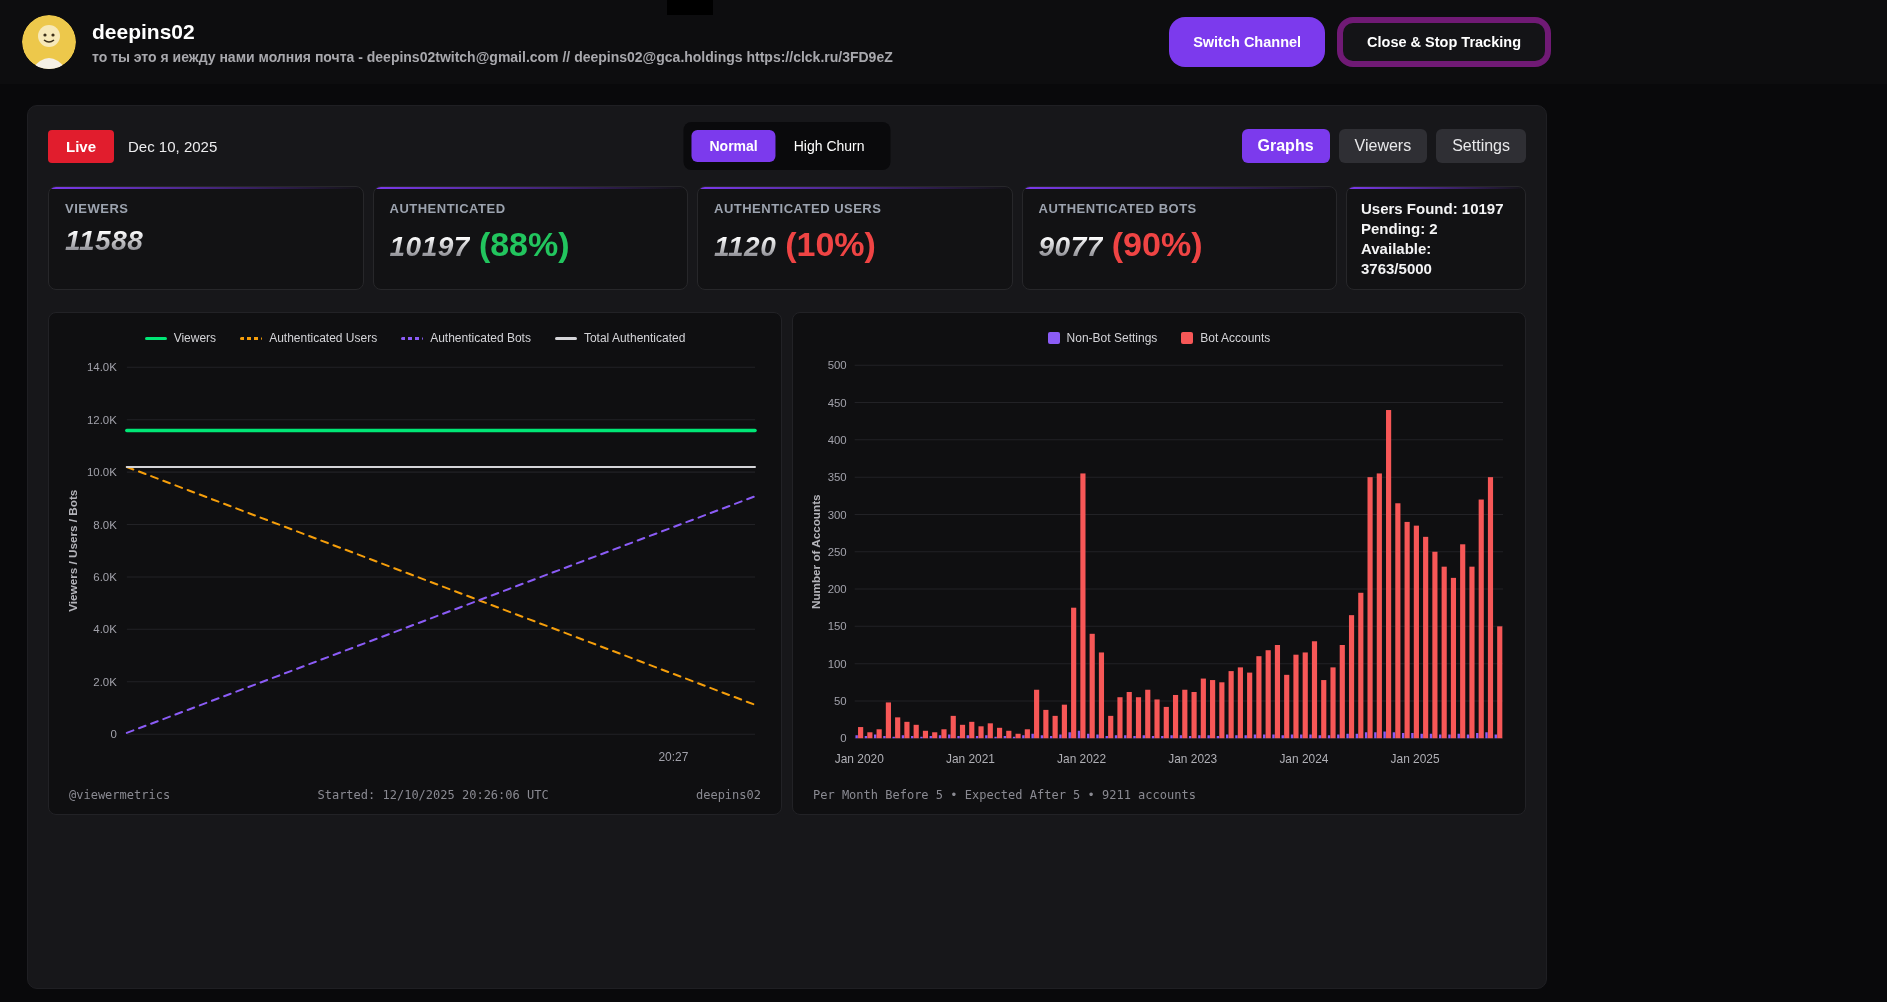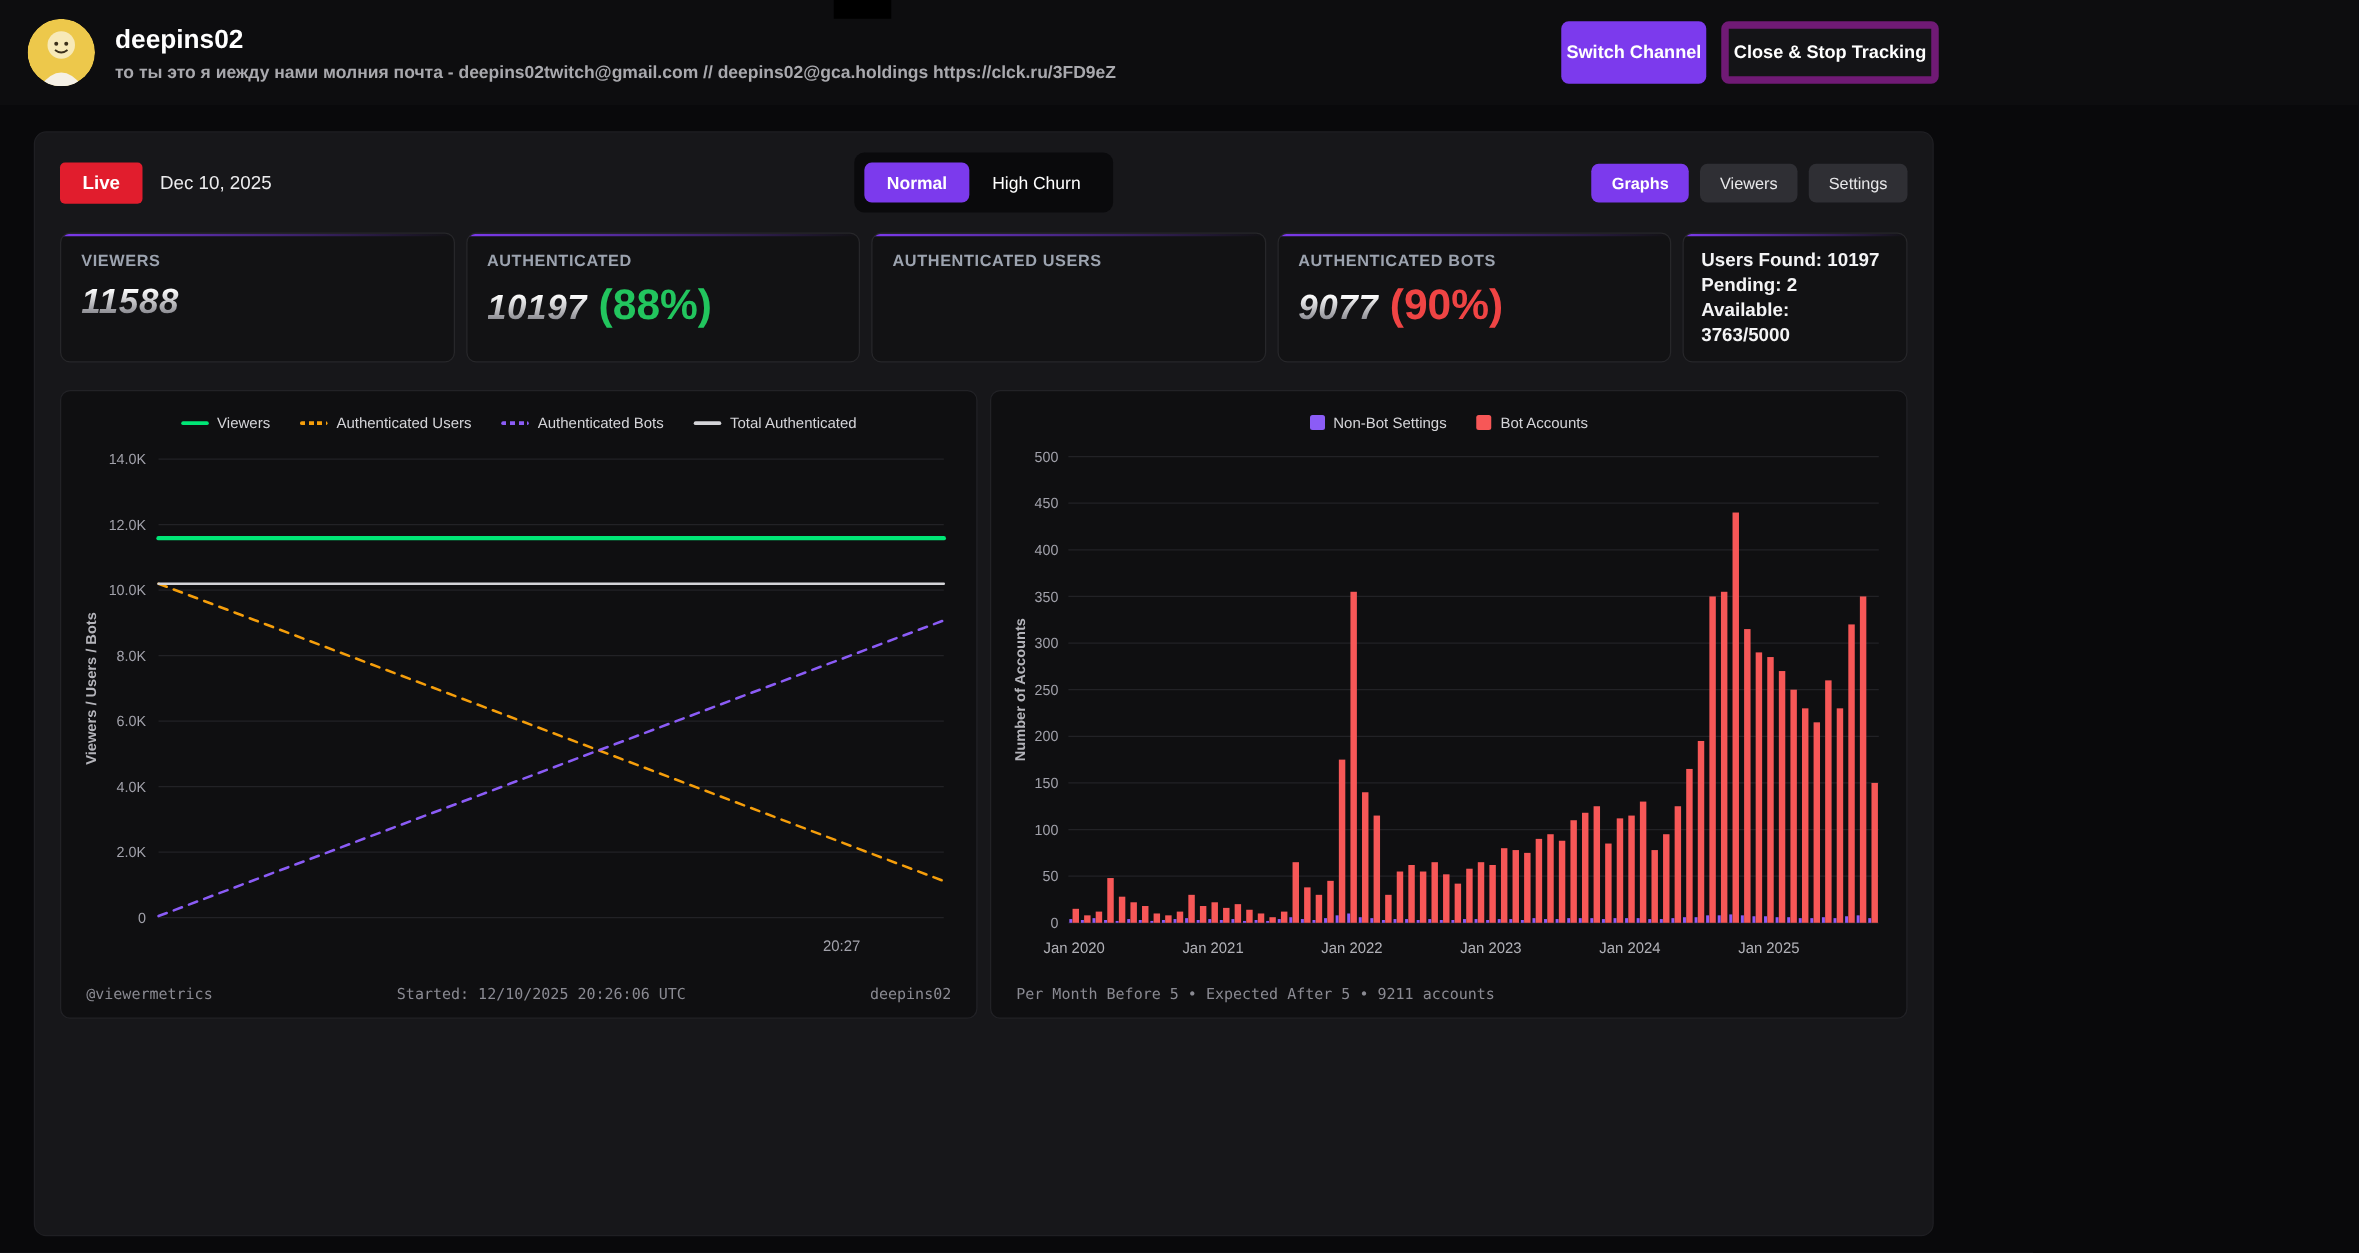--- a/index.html
+++ b/index.html
@@ -15,40 +15,40 @@
   .top-notch { position:absolute; left:667px; top:0; width:46px; height:15px; background:#000; z-index:20; }
   header {
     height:84px; background:#0d0d0f; display:flex; align-items:center;
     padding-left:22px;
   }
   .avatar { width:54px; height:54px; border-radius:50%; overflow:hidden; flex:0 0 auto; }
   .header-text { margin-left:16px; }
   .channel-name { font-size:21px; font-weight:700; color:#fff; }
   .channel-sub { font-size:14px; font-weight:600; color:#a8a8ad; margin-top:5px; }
   .header-actions { margin-left:auto; margin-right:336px; display:flex; gap:12px; }
-  .btn { border:none; border-radius:6px; font-family:inherit; font-size:14.5px; font-weight:700; color:#fff; padding:11px 4px; cursor:pointer; }
+  .btn { border:none; border-radius:16px; font-family:inherit; font-size:14.5px; font-weight:700; color:#fff; padding:11px 24px; cursor:pointer; }
   .btn-purple { background:#7c3aed; }
   .btn-darkline { background:#141417; border:6px solid #701a75; }
 
   
   main {
     margin:21px 340px 0 27px; height:884px;
     background:#17171a; border:1px solid #1f1f23; border-radius:10px;
     padding:20px;
   }
 
   
   .controls-row { position:relative; display:flex; align-items:center; height:36px; margin:2px 0 22px; }
   .live-badge { background:#e11d2d; color:#fff; font-weight:700; font-size:15px; padding:8px 18px; border-radius:4px; }
   .date-text { margin-left:14px; font-size:15px; color:#ececee; }
   .mode-toggle { position:absolute; left:50%; top:50%; transform:translate(-50%,-50%); background:#0a0a0c; border-radius:8px; padding:8px; display:flex; }
   .mode-btn { background:transparent; border:none; border-radius:6px; color:#fff; font-family:inherit; font-size:14px; padding:8px 18px; cursor:pointer; }
   .mode-btn.active { background:#7c3aed; font-weight:600; }
   .view-buttons { margin-left:auto; display:flex; gap:9px; }
-  .view-btn { background:#2f2f34; border:none; border-radius:6px; color:#e8e8ea; font-family:inherit; font-size:13px; padding:8px 16px; cursor:pointer; }
+  .view-btn { background:#2f2f34; border:none; border-radius:6px; color:#e8e8ea; font-family:inherit; font-size:16px; padding:8px 16px; cursor:pointer; }
   .view-btn.active { background:#7c3aed; color:#fff; font-weight:600; }
 
   
   .stats-row { display:flex; gap:9px; margin-bottom:22px; }
   .stat-card {
     position:relative; overflow:hidden; height:104px;
     background:#121214; border:1px solid #27272a; border-radius:8px;
     padding:14px 16px; flex:1 1 0;
   }
   .stat-card::before { content:""; position:absolute; top:0; left:0; right:0; height:2px;
@@ -130,20 +130,23 @@
       <div class="stat-value-row"><span class="stat-value">11588</span></div>
     </div>
     <div class="stat-card">
       <div class="stat-label">AUTHENTICATED</div>
       <div class="stat-value-row">
         <span class="stat-value">10197</span><span class="stat-pct pct-green">(88%)</span>
       </div>
     </div>
     <div class="stat-card">
       <div class="stat-label">AUTHENTICATED USERS</div>
+      <div class="stat-value-row">
+        <span class="stat-value">1120</span><span class="stat-pct pct-red">(10%)</span>
+      </div>
     </div>
     <div class="stat-card">
       <div class="stat-label">AUTHENTICATED BOTS</div>
       <div class="stat-value-row">
         <span class="stat-value">9077</span><span class="stat-pct pct-red">(90%)</span>
       </div>
     </div>
     <div class="stat-card small">
       <div class="summary-line">Users Found: 10197</div>
       <div class="summary-line">Pending: 2</div>

